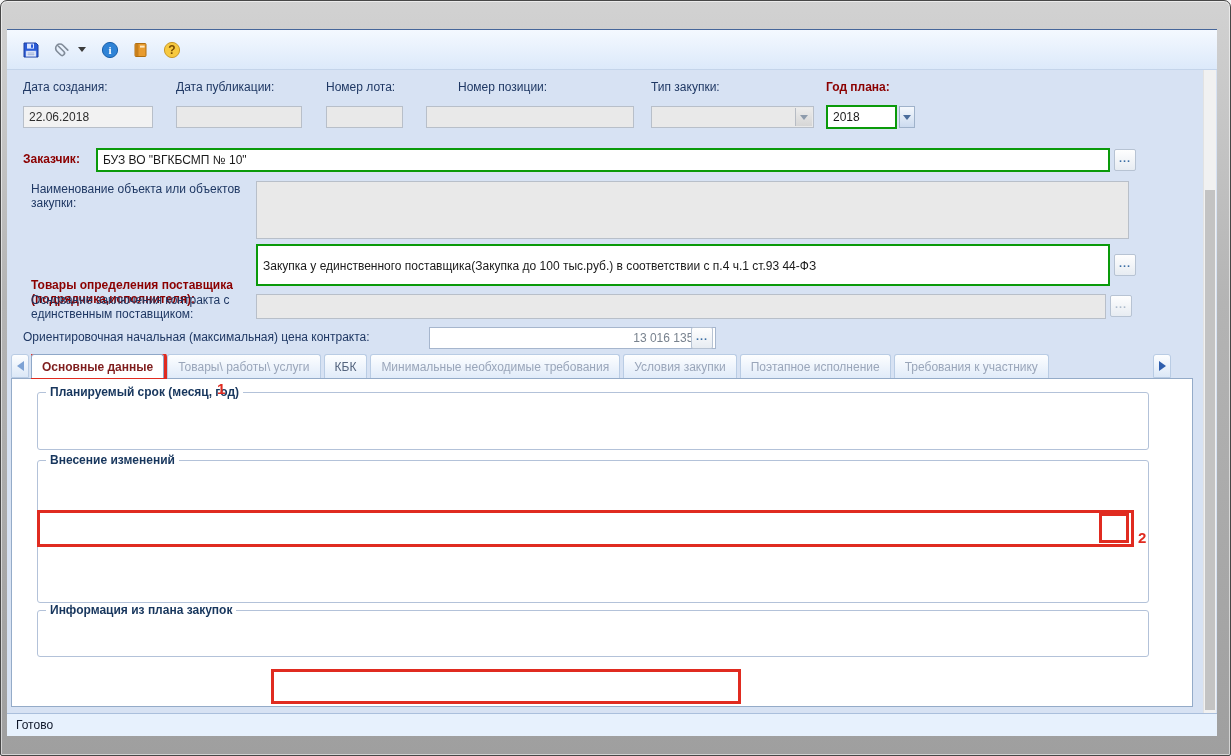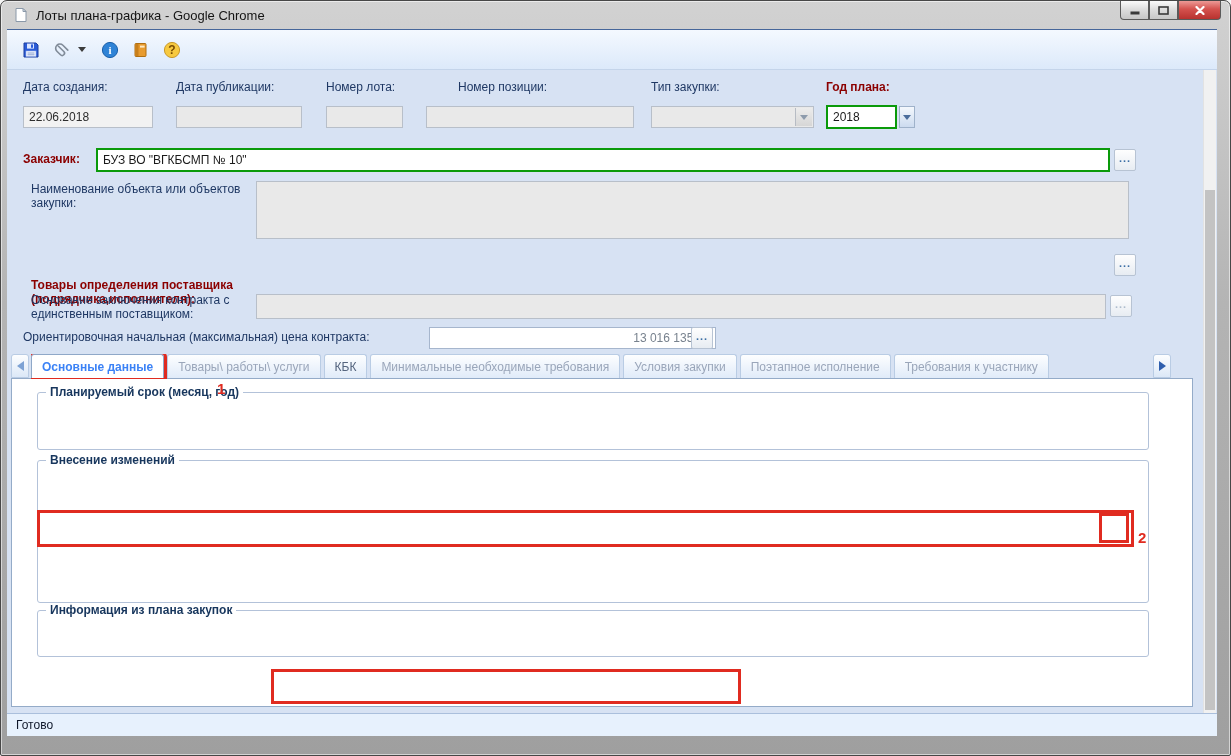--- a/index.html
+++ b/index.html
@@ -50,65 +50,39 @@
   .ddbtn{position:absolute;width:16px;height:22px;box-sizing:border-box;border:1px solid #9fb2ca;
     background:linear-gradient(#f4f8fd,#ccdbef);display:flex;align-items:center;justify-content:center;cursor:pointer;}
   .calbtn{position:absolute;right:2px;top:2px;bottom:2px;width:17px;background:#fff;border:1px solid #a9b8cc;
     box-sizing:border-box;display:flex;align-items:center;justify-content:center;cursor:pointer;}
   
   .tabstrip{position:absolute;left:24px;top:284px;width:1118px;height:25px;display:flex;overflow:hidden;}
   .tab{height:24px;line-height:24px;padding:0 10px;margin-right:3px;box-sizing:border-box;
     background:linear-gradient(#fdfeff,#e0ebf9);border:1px solid #b9cce4;border-bottom:none;
     border-radius:3px 3px 0 0;color:#9aa6ba;font-size:12px;white-space:nowrap;cursor:pointer;flex:none;}
   .tab.darker{color:#55657f;}
-  .tab.active{background:#fff;color:#3b82f6;font-weight:bold;border-color:#8fa8c8;position:relative;z-index:3;
+  .tab.active{background:#fff;color:#7f1d1d;font-weight:bold;border-color:#8fa8c8;position:relative;z-index:3;
     outline:3px solid #e02b20;}
   .tabarrow{position:absolute;top:284px;width:18px;height:24px;box-sizing:border-box;
     background:linear-gradient(#fdfeff,#dce8f7);border:1px solid #b9cce4;border-radius:3px 3px 0 0;
     display:flex;align-items:center;justify-content:center;cursor:pointer;}
   .arr-l{width:0;height:0;border-top:5px solid transparent;border-bottom:5px solid transparent;border-right:7px solid #7da2d4;}
   .arr-r{width:0;height:0;border-top:5px solid transparent;border-bottom:5px solid transparent;border-left:7px solid #2f5fae;}
   .panel{position:absolute;left:4px;top:308px;width:1182px;height:329px;background:#fff;border:1px solid #94abc8;box-sizing:border-box;z-index:1;}
   .fs{position:absolute;border:1px solid #b3c2d9;border-radius:3px;box-sizing:border-box;z-index:2;text-decoration:underline;}
   .fs-legend{position:absolute;top:-8px;left:8px;background:#fff;padding:0 4px;font-size:12px;font-weight:bold;color:#17365d;white-space:nowrap;}
   
   .ann{position:absolute;border:3px solid #e02b20;box-sizing:border-box;pointer-events:none;z-index:5;}
   .mark{position:absolute;color:#e02b20;font-size:15px;font-weight:bold;z-index:5;}
 </style>
 </head>
 <body>
 
 <div class="window">
 
-  <div class="titlebar">
-    <span style="display:flex;">
-      <svg width="16" height="16" viewBox="0 0 16 16">
-          <path d="M3 1.5h7l3 3v10H3z" fill="#ffffff" stroke="#8a98a8"></path>
-          <path d="M10 1.5v3h3z" fill="#dde6ef" stroke="#8a98a8"></path>
-        </svg>
-    </span>
-    <span class="title-text">Лоты плана-графика - Google Chrome</span>
-    <div class="winbtns">
-      <div class="winbtn min">
-        <svg width="10" height="9" viewBox="0 0 10 9">
-            <rect x="0.5" y="5.5" width="9" height="3" fill="#3a3a3a"></rect>
-          </svg>
-      </div>
-      <div class="winbtn">
-        <svg width="11" height="9" viewBox="0 0 11 9">
-            <rect x="1" y="1" width="9" height="7" fill="none" stroke="#3a3a3a" stroke-width="1.6"></rect>
-          </svg>
-      </div>
-      <div class="winbtn cls">
-        <svg width="10" height="9" viewBox="0 0 10 9">
-            <path d="M1.5 1 8.5 8 M8.5 1 1.5 8" stroke="#ffffff" stroke-width="2.2" stroke-linecap="round"></path>
-          </svg>
-      </div>
-    </div>
-  </div>
 
   <div class="app">
 
     <div class="toolbar">
       <span class="tbico">
         <svg width="18" height="18" viewBox="0 0 18 18">
             <path d="M2 2h12l2 2v12H2z" fill="#2a5bd7" stroke="#1c3f9e"></path>
             <rect x="5" y="2.6" width="7" height="5" fill="#dce6ff"></rect>
             <rect x="9" y="3.4" width="2" height="3.4" fill="#2a5bd7"></rect>
             <rect x="4" y="10" width="10" height="5.4" fill="#f4f7ff" stroke="#9db3e8" stroke-width="0.6"></rect>
@@ -170,20 +144,21 @@
         </div>
 
       <span class="lbl req" style="left:16px;top:82px;">Заказчик:</span>
       <div class="fld grn" style="left:89px;top:78px;width:1014px;height:24px;">БУЗ ВО "ВГКБСМП № 10"</div>
       <div class="btn3" style="left:1107px;top:79px;">...</div>
 
       <span class="lbl wrap" style="left:16px;top:112px;width:228px;">Наименование объекта или объектов закупки:</span>
       <div class="fld dis tall" style="left:249px;top:111px;width:873px;height:58px;"></div>
 
       <span class="lbl req wrap" style="left:16px;top:208px;width:232px;">Товары определения поставщика (подрядчика,исполнителя):</span>
+      <div class="fld grn" style="left:249px;top:174px;width:854px;height:42px;line-height:34px;">Закупка у единственного поставщика(Закупка до 100 тыс.руб.) в соответствии с п.4 ч.1 ст.93 44-ФЗ</div>
       <div class="btn3" style="left:1107px;top:184px;">...</div>
 
       <span class="lbl wrap" style="left:16px;top:223px;width:232px;">Основание заключения контракта с единственным поставщиком:</span>
       <div class="fld dis" style="left:249px;top:224px;width:850px;height:25px;"></div>
       <div class="btn3 off" style="left:1103px;top:225px;">...</div>
 
       <span class="lbl" style="left:16px;top:260px;">Ориентировочная начальная (максимальная) цена контракта:</span>
       <div class="fld num" style="left:422px;top:257px;width:287px;height:22px;">13 016 135,00</div>
       <div class="btn3" style="left:684px;top:257px;">...</div>
 

